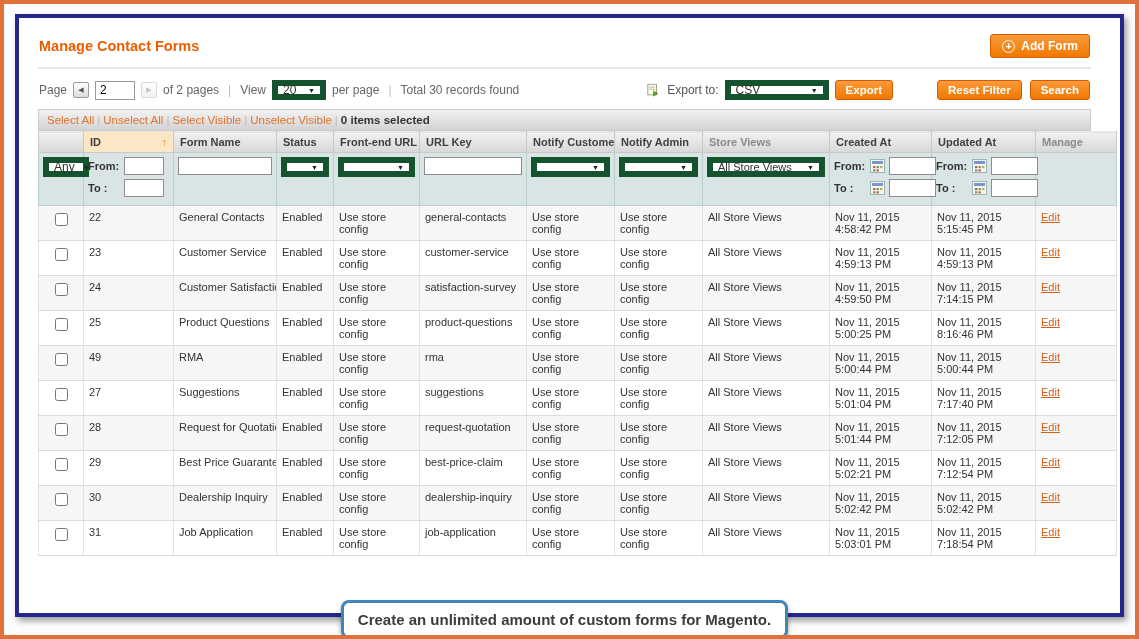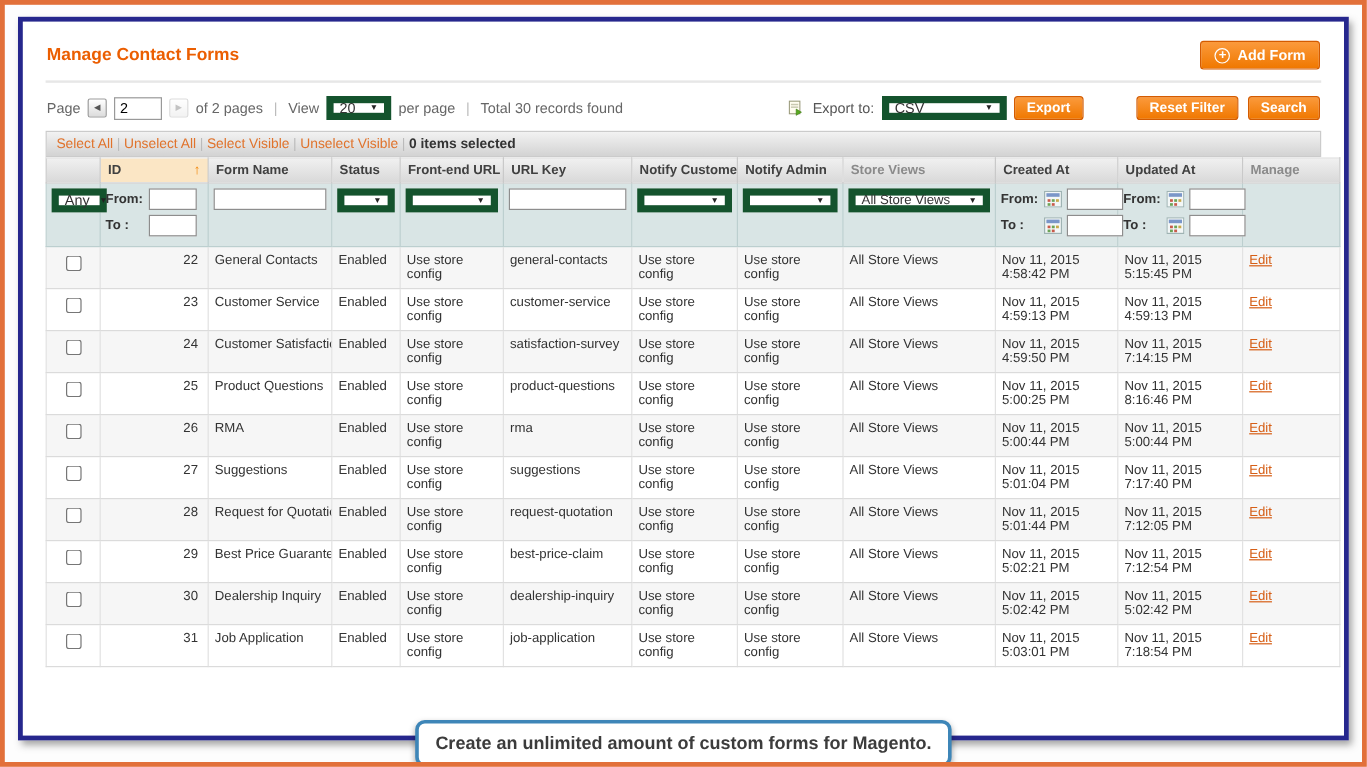--- a/index.html
+++ b/index.html
@@ -10,21 +10,21 @@
     background:#FDFDFD;
     padding:10px 11px;
     font-family:"Liberation Sans", sans-serif;
     overflow:hidden;
   }
   .panel {
     width:100%; height:603px;
     border:4px solid #26278D;
     box-shadow:3px 4px 6px rgba(70,70,70,.5);
     background:#fff;
-    padding:8px 18px 0 18px;
+    padding:8px 28px 0 18px;
   }
   
   .page-header { display:flex; justify-content:space-between; align-items:center; padding:8px 2px 9px 2px; }
   .page-title { color:#EB5E01; font-size:14.5px; font-weight:bold; margin:0; }
   .btn {
     background:linear-gradient(#FB9A3C,#F07800);
     border:1px solid #D45B00;
     color:#fff; font-weight:bold; font-size:12px;
     padding:4px 11px; border-radius:3px; cursor:pointer;
     font-family:inherit; display:inline-flex; align-items:center; white-space:nowrap;
@@ -88,21 +88,21 @@
   .range-label { font-weight:bold; color:#333; min-width:32px; }
   .sel.f-sel { width:100%; height:20px; font-size:11px; }
   .sel.any-sel { width:46px; }
   .cal-icon { width:15px; height:14px; flex:0 0 auto; cursor:pointer; }
   tbody td {
     border:1px solid #E2E2E2; border-bottom:1px solid #DBDBDB;
     padding:5px 5px; vertical-align:top; background:#fff; height:32px;
   }
   tbody tr.alt td { background:#F6F6F6; }
   td.c-cb, th.c-cb { text-align:center; }
-  td.c-id { text-align:right; padding-right:8px; }
+  td.c-id { padding-right:8px; }
   td.c-name { white-space:nowrap; overflow:hidden; }
   a.edit-link { color:#D65F17; text-decoration:underline; cursor:pointer; }
   input[type=checkbox] { width:13px; height:13px; margin:2px 0 0 0; }
   
   .callout-wrap { display:flex; justify-content:center; margin-top:44px; }
   .callout {
     border:3px solid #3E86B8; border-radius:8px; background:#fff;
     padding:8px 14px; font-weight:bold; font-size:15px; color:#3C3C3C;
     box-shadow:0 3px 5px rgba(0,0,0,.35);
   }
@@ -368,21 +368,21 @@
           <td>Use store config</td>
           <td>Use store config</td>
           <td>All Store Views</td>
           <td>Nov 11, 2015 5:00:25 PM</td>
           <td>Nov 11, 2015 8:16:46 PM</td>
           <td><a class="edit-link">Edit</a></td>
         </tr>
 
         <tr class="alt">
           <td class="c-cb"><input type="checkbox" style=""></td>
-          <td class="c-id">26</td>
+          <td class="c-id">49</td>
           <td class="c-name">RMA</td>
           <td>Enabled</td>
           <td>Use store config</td>
           <td>rma</td>
           <td>Use store config</td>
           <td>Use store config</td>
           <td>All Store Views</td>
           <td>Nov 11, 2015 5:00:44 PM</td>
           <td>Nov 11, 2015 5:00:44 PM</td>
           <td><a class="edit-link">Edit</a></td>

